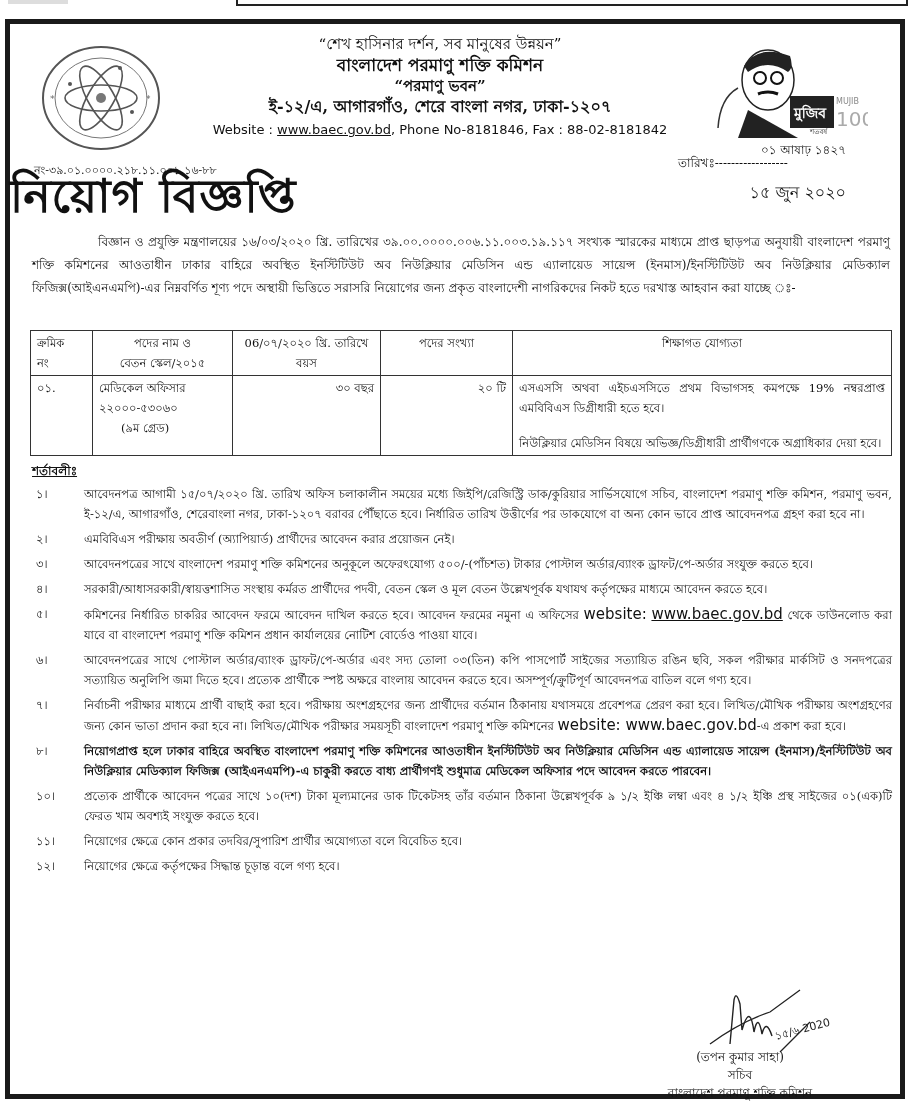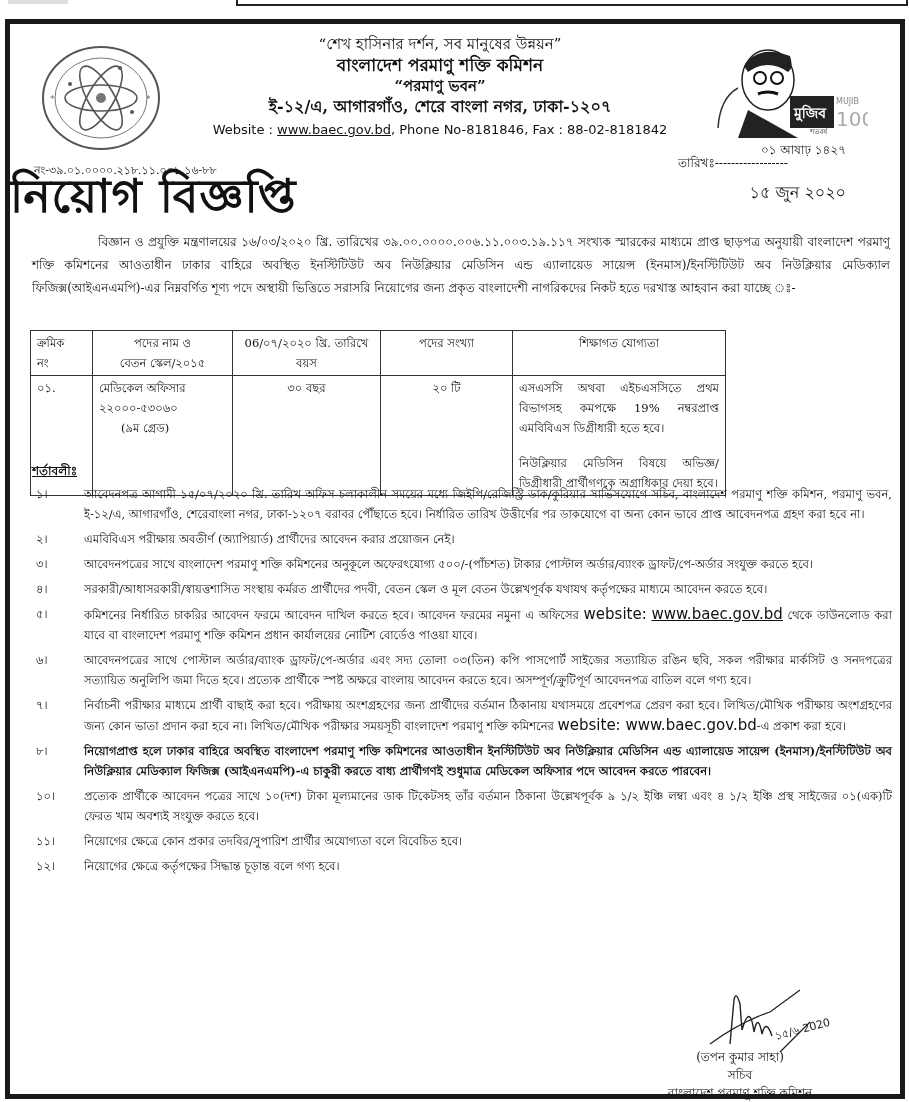--- a/index.html
+++ b/index.html
@@ -25,25 +25,25 @@
   .date-bn { position: absolute; right: 54px; top: 117px; font-size: 12px; font-family: "DejaVu Serif", serif; margin-left: 39px; }
   .date-label { position: absolute; left: 668px; top: 130px; font-size: 12px; font-family: "DejaVu Serif", serif; }
   .date-en { position: absolute; right: 54px; top: 156px; font-size: 16px; font-family: "DejaVu Serif", serif; }
 
   .memo-no { position: absolute; left: 24px; top: 138px; font-size: 11px; font-family: "DejaVu Serif", serif; }
 
   .title { position: absolute; left: 0; right: 0; top: 142px; font-family: "DejaVu Serif", serif; font-weight: bold; font-size: 46px; line-height: 60px; letter-spacing: 1px; }
 
   .intro { position: absolute; left: 22px; width: 858px; top: 207px; font-family: "DejaVu Serif", serif; font-size: 12px; line-height: 23px; text-align: justify; text-indent: 66px; }
 
-  table.posts { position: absolute; left: 20px; top: 306px; width: 696px; border-collapse: collapse; font-family: "DejaVu Serif", serif; font-size: 11.5px; }
+  table.posts { position: absolute; left: 20px; top: 306px; width: 862px; border-collapse: collapse; font-family: "DejaVu Serif", serif; font-size: 11.5px; }
   table.posts th, table.posts td { border: 1px solid #333; vertical-align: top; padding: 2px 6px; line-height: 20px; font-weight: normal; }
   table.posts th { text-align: center; }
   table.posts th.left { text-align: left; }
-  table.posts td.center { text-align: center; }
+  table.posts td.center { text-align: right; }
   table.posts td.qual p { text-align: justify; }
   table.posts td.qual p + p { margin-top: 15px; }
 
   .terms-heading { position: absolute; left: 22px; top: 438px; font-family: "DejaVu Serif", serif; font-size: 12px; font-weight: bold; text-decoration: underline; }
 
   .terms { position: absolute; left: 20px; width: 862px; top: 460px; font-family: "DejaVu Serif", serif; font-size: 11.5px; }
   .term { display: flex; margin-bottom: 5px; line-height: 20px; }
   .term .num { width: 54px; flex: none; padding-left: 6px; }
   .term .txt { flex: 1; text-align: justify; }
   .term .txt .web { font-family: "DejaVu Sans", sans-serif; font-size: 15px; }

